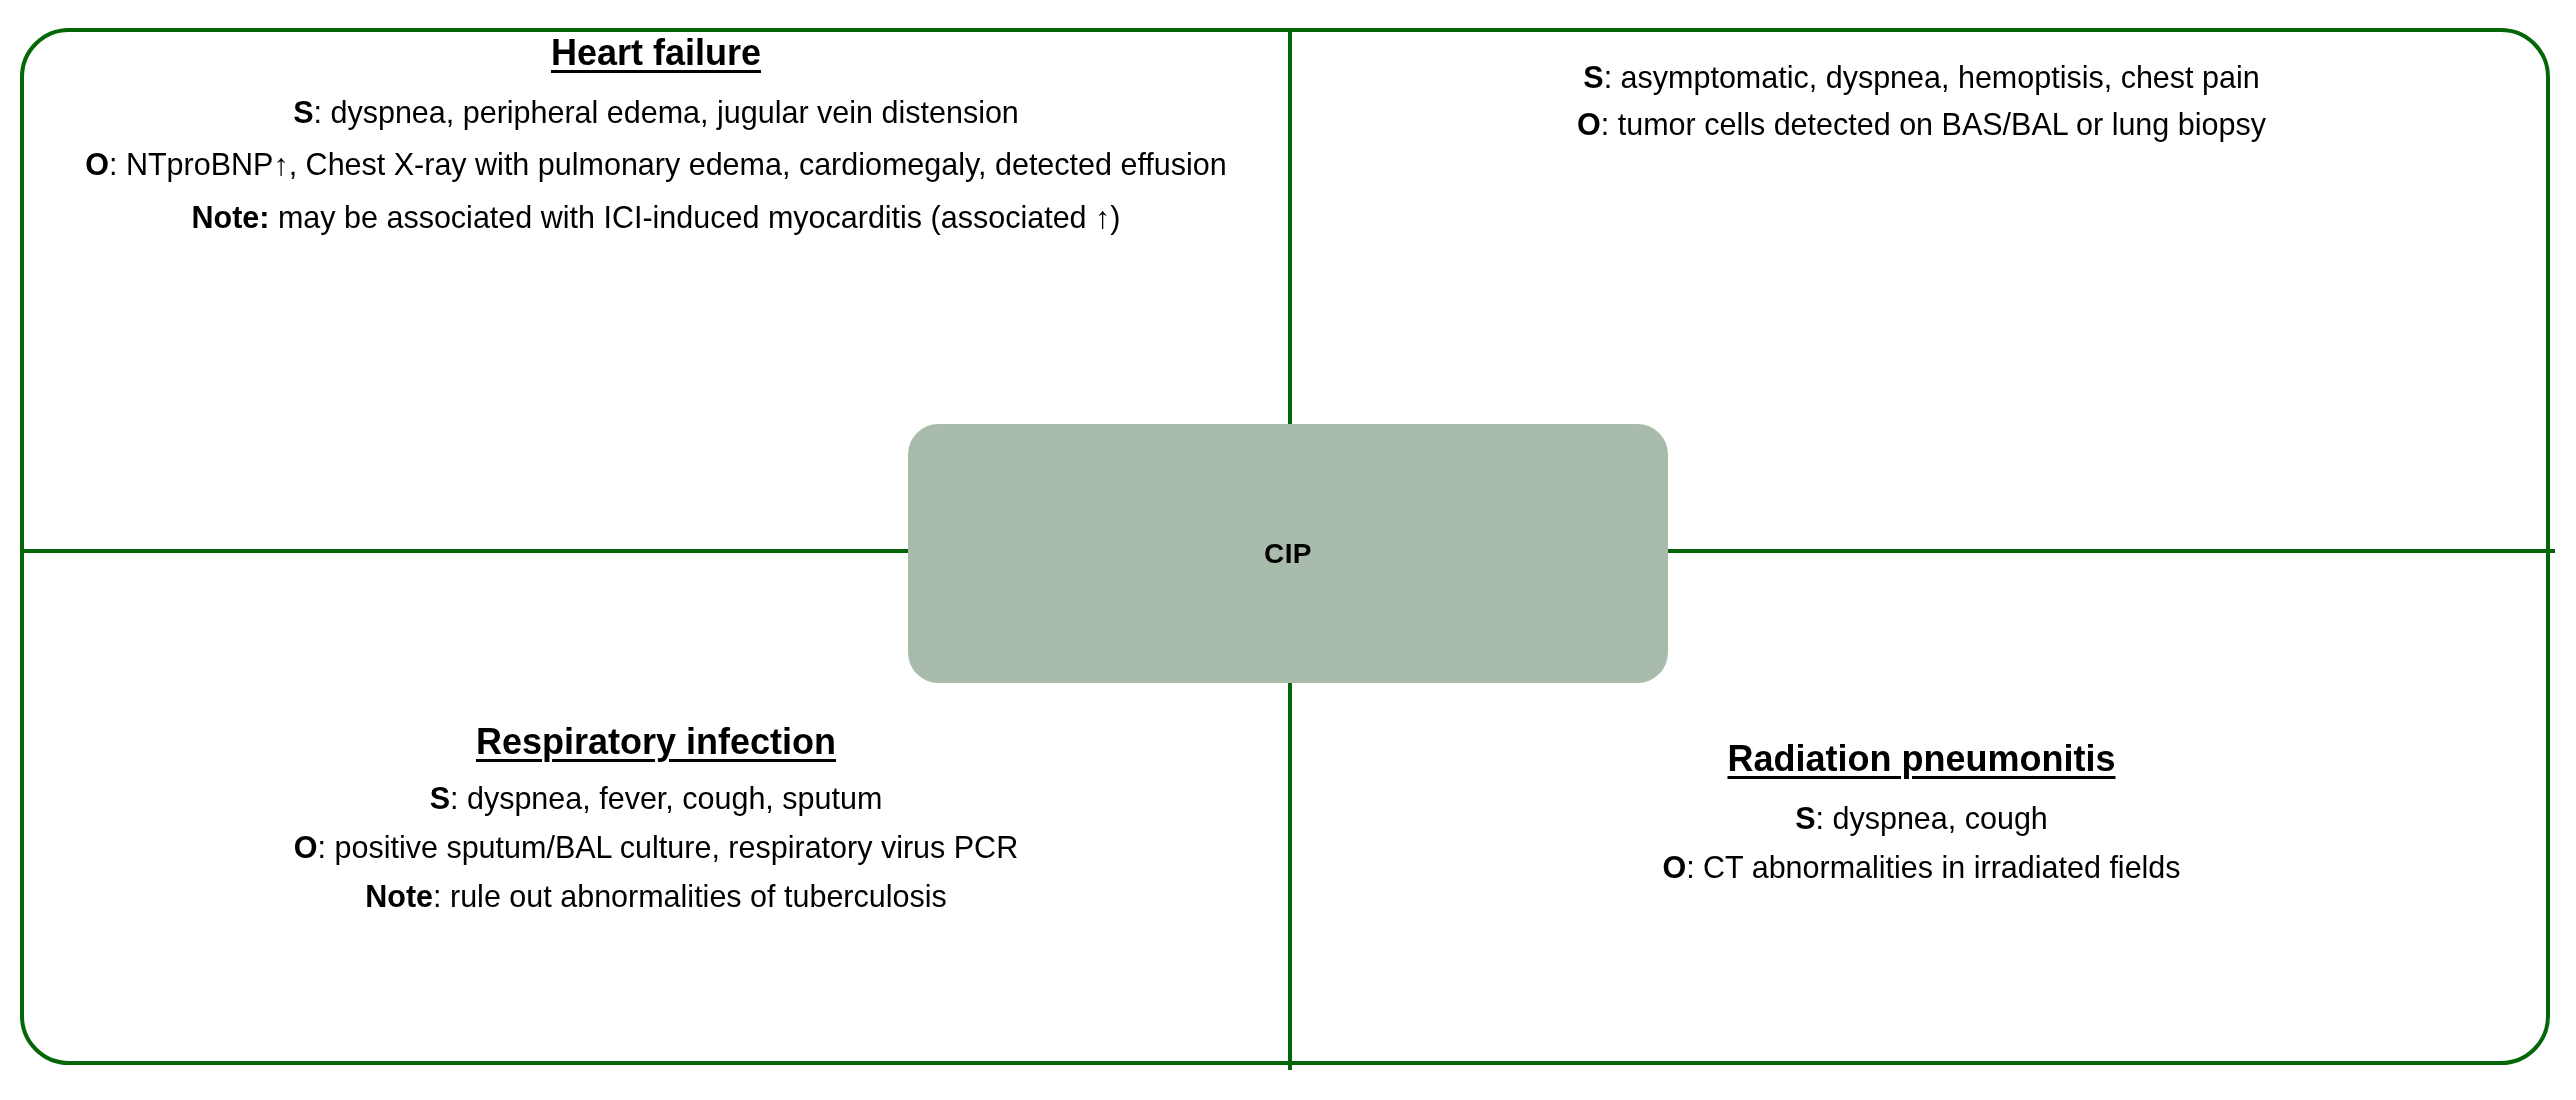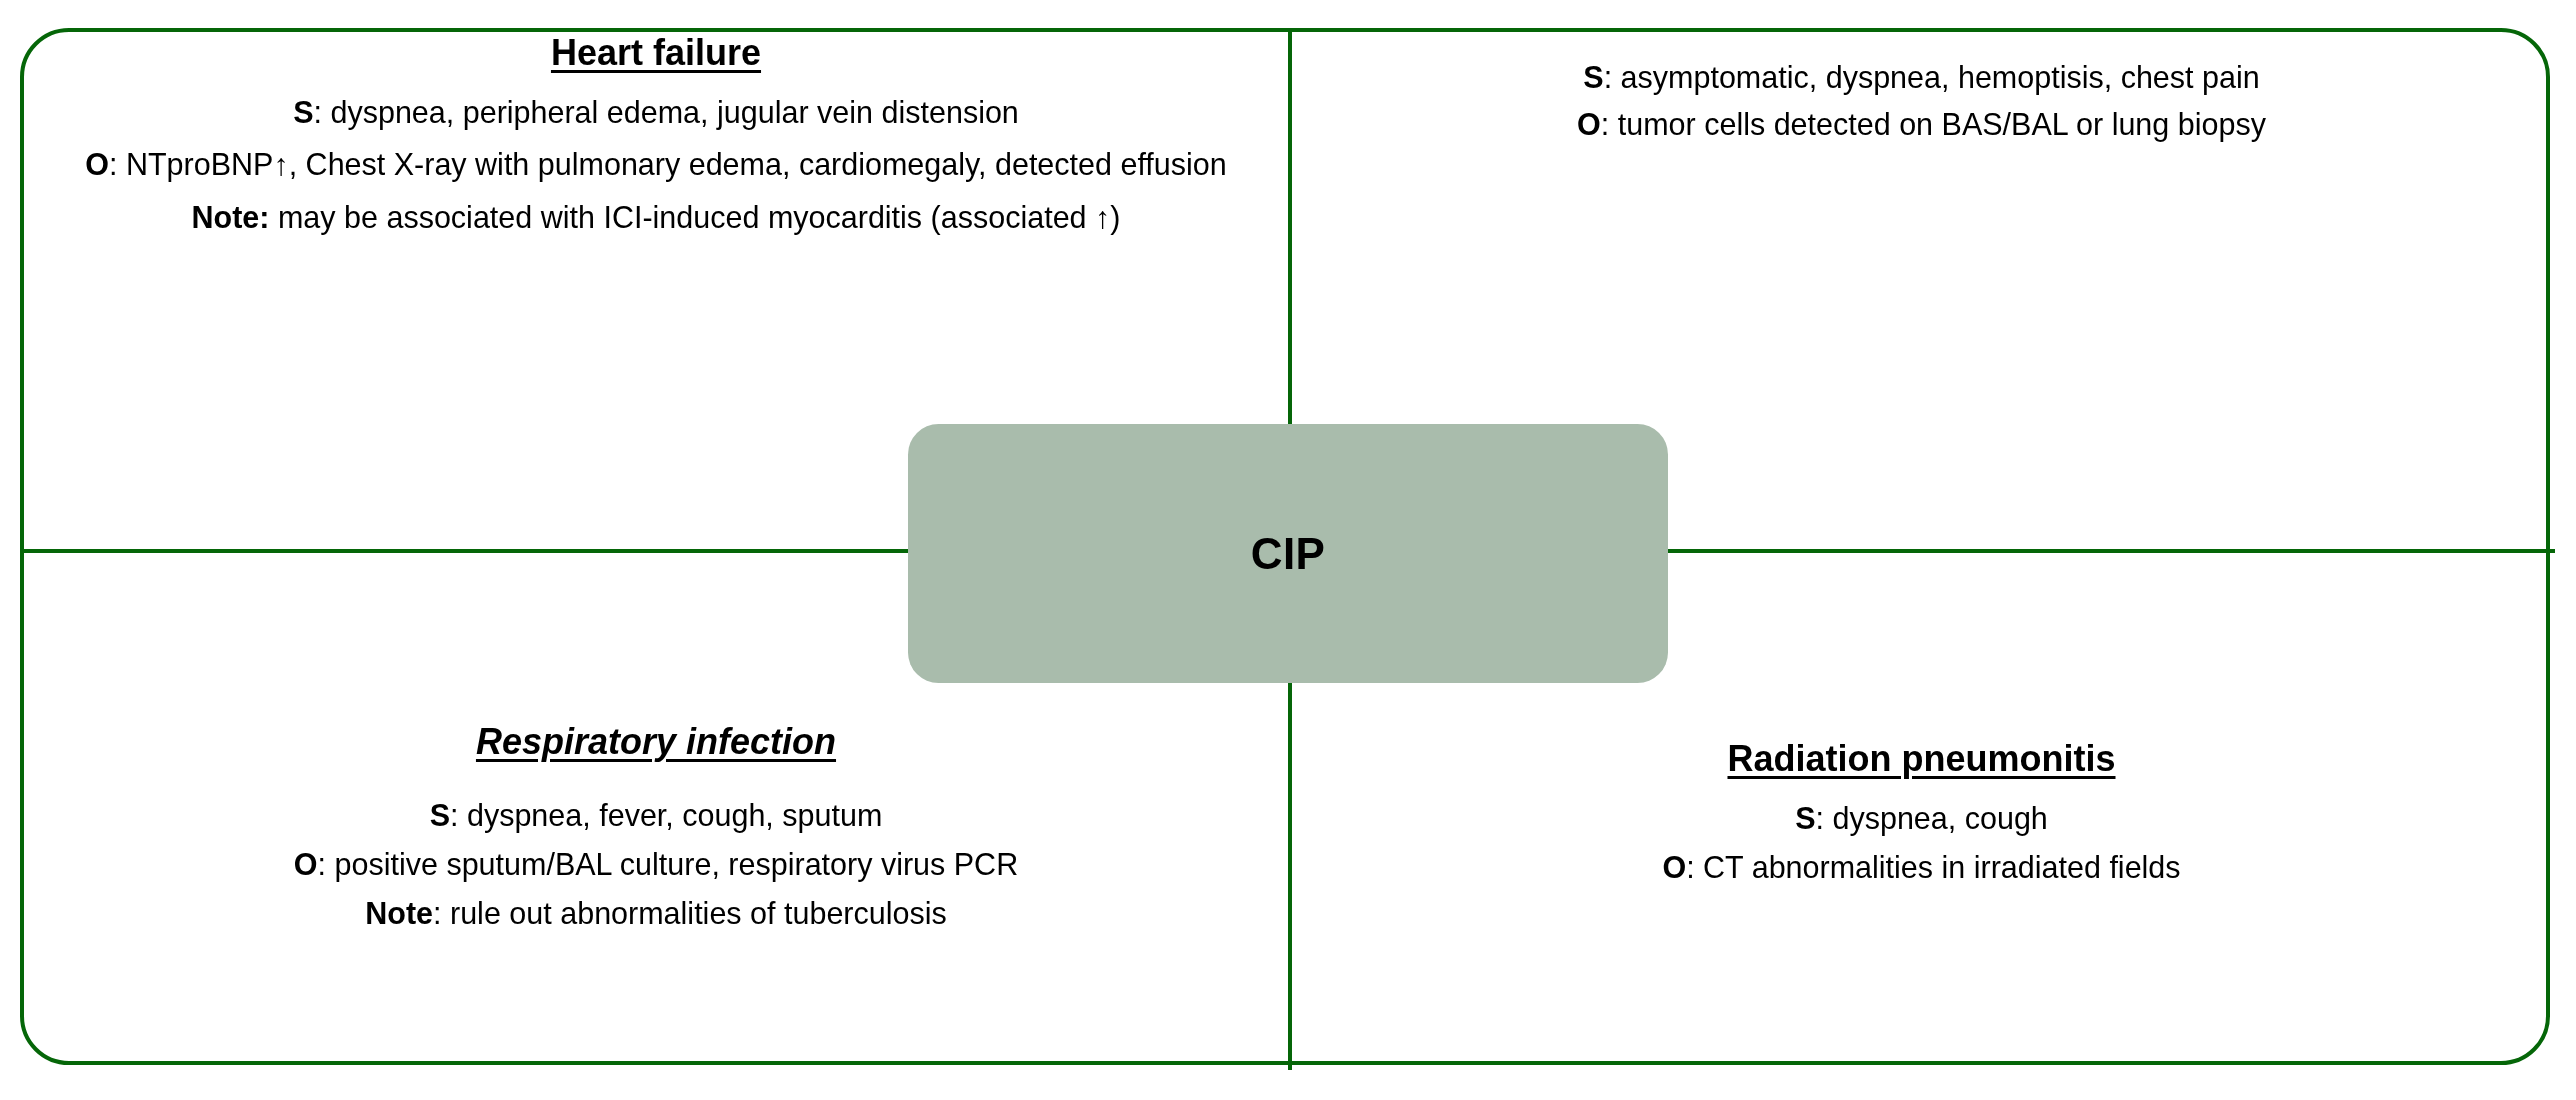--- a/index.html
+++ b/index.html
@@ -75,21 +75,21 @@
     width: 760px;
     height: 259px;
     background: #a9bcac;
     border-radius: 30.5px;
     display: flex;
     align-items: center;
     justify-content: center;
     z-index: 5;
   }
   #center-node-label {
-    font-size: 44px;
+    font-size: 28px;
     font-weight: bold;
     color: #000000;
     letter-spacing: 0.4px;
   }
 
   
   .quadrant {
     position: absolute;
     box-sizing: border-box;
     display: flex;
@@ -155,21 +155,21 @@
     font-weight: bold;
   }
 
   
   #quadrant-heart-failure .quadrant-title { margin-bottom: 18.7px; }
   #quadrant-heart-failure .quadrant-line { margin-bottom: 12px; }
 
   #quadrant-tumor-progression .quadrant-title { margin-bottom: 18.7px; }
   #quadrant-tumor-progression .quadrant-line { margin-bottom: 6.8px; }
 
-  #quadrant-respiratory-infection .quadrant-title { margin-bottom: 33px; font-style: italic; }
+  #quadrant-respiratory-infection .quadrant-title { margin-bottom: 16px; }
   #quadrant-respiratory-infection .quadrant-line { margin-bottom: 8.5px; }
 
   #quadrant-radiation-pneumonitis .quadrant-title { margin-bottom: 18.7px; }
   #quadrant-radiation-pneumonitis .quadrant-line { margin-bottom: 8.5px; }
 </style>
 </head>
 <body>
 
 <div id="figure">
 

